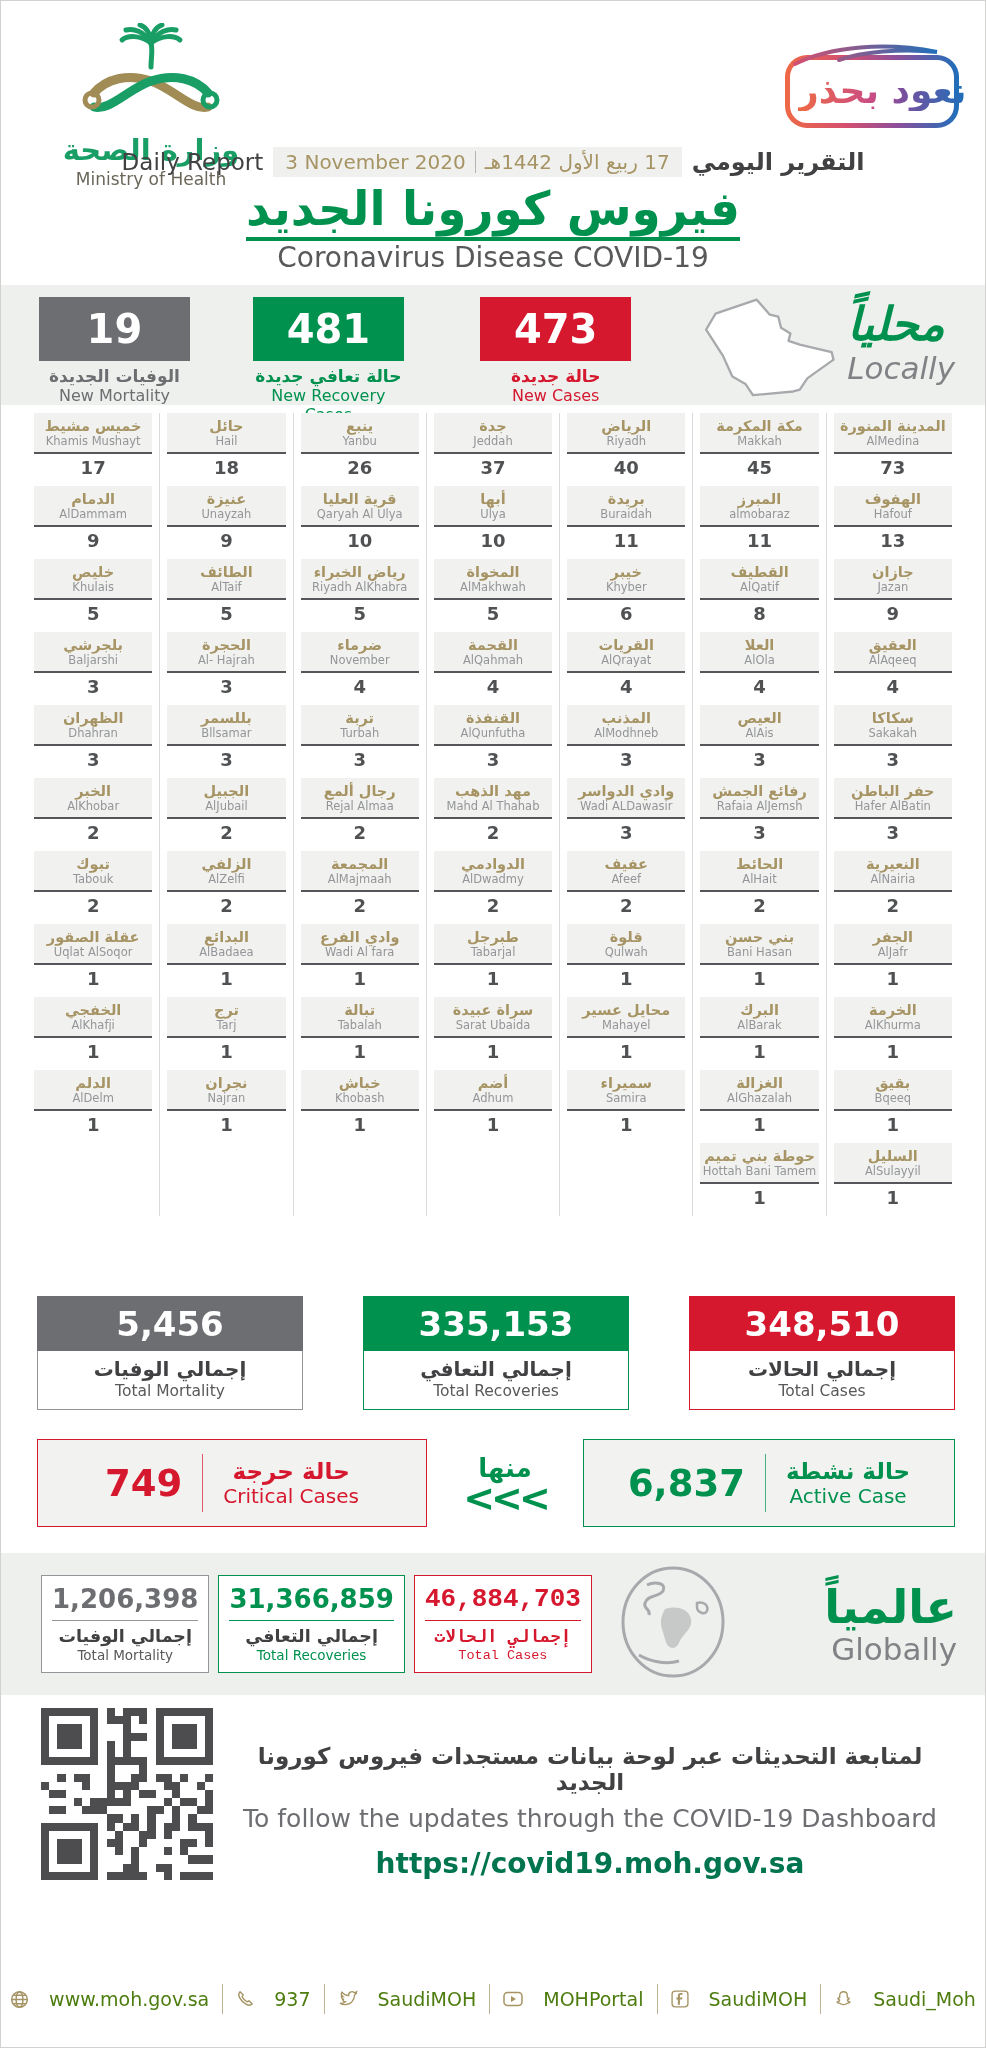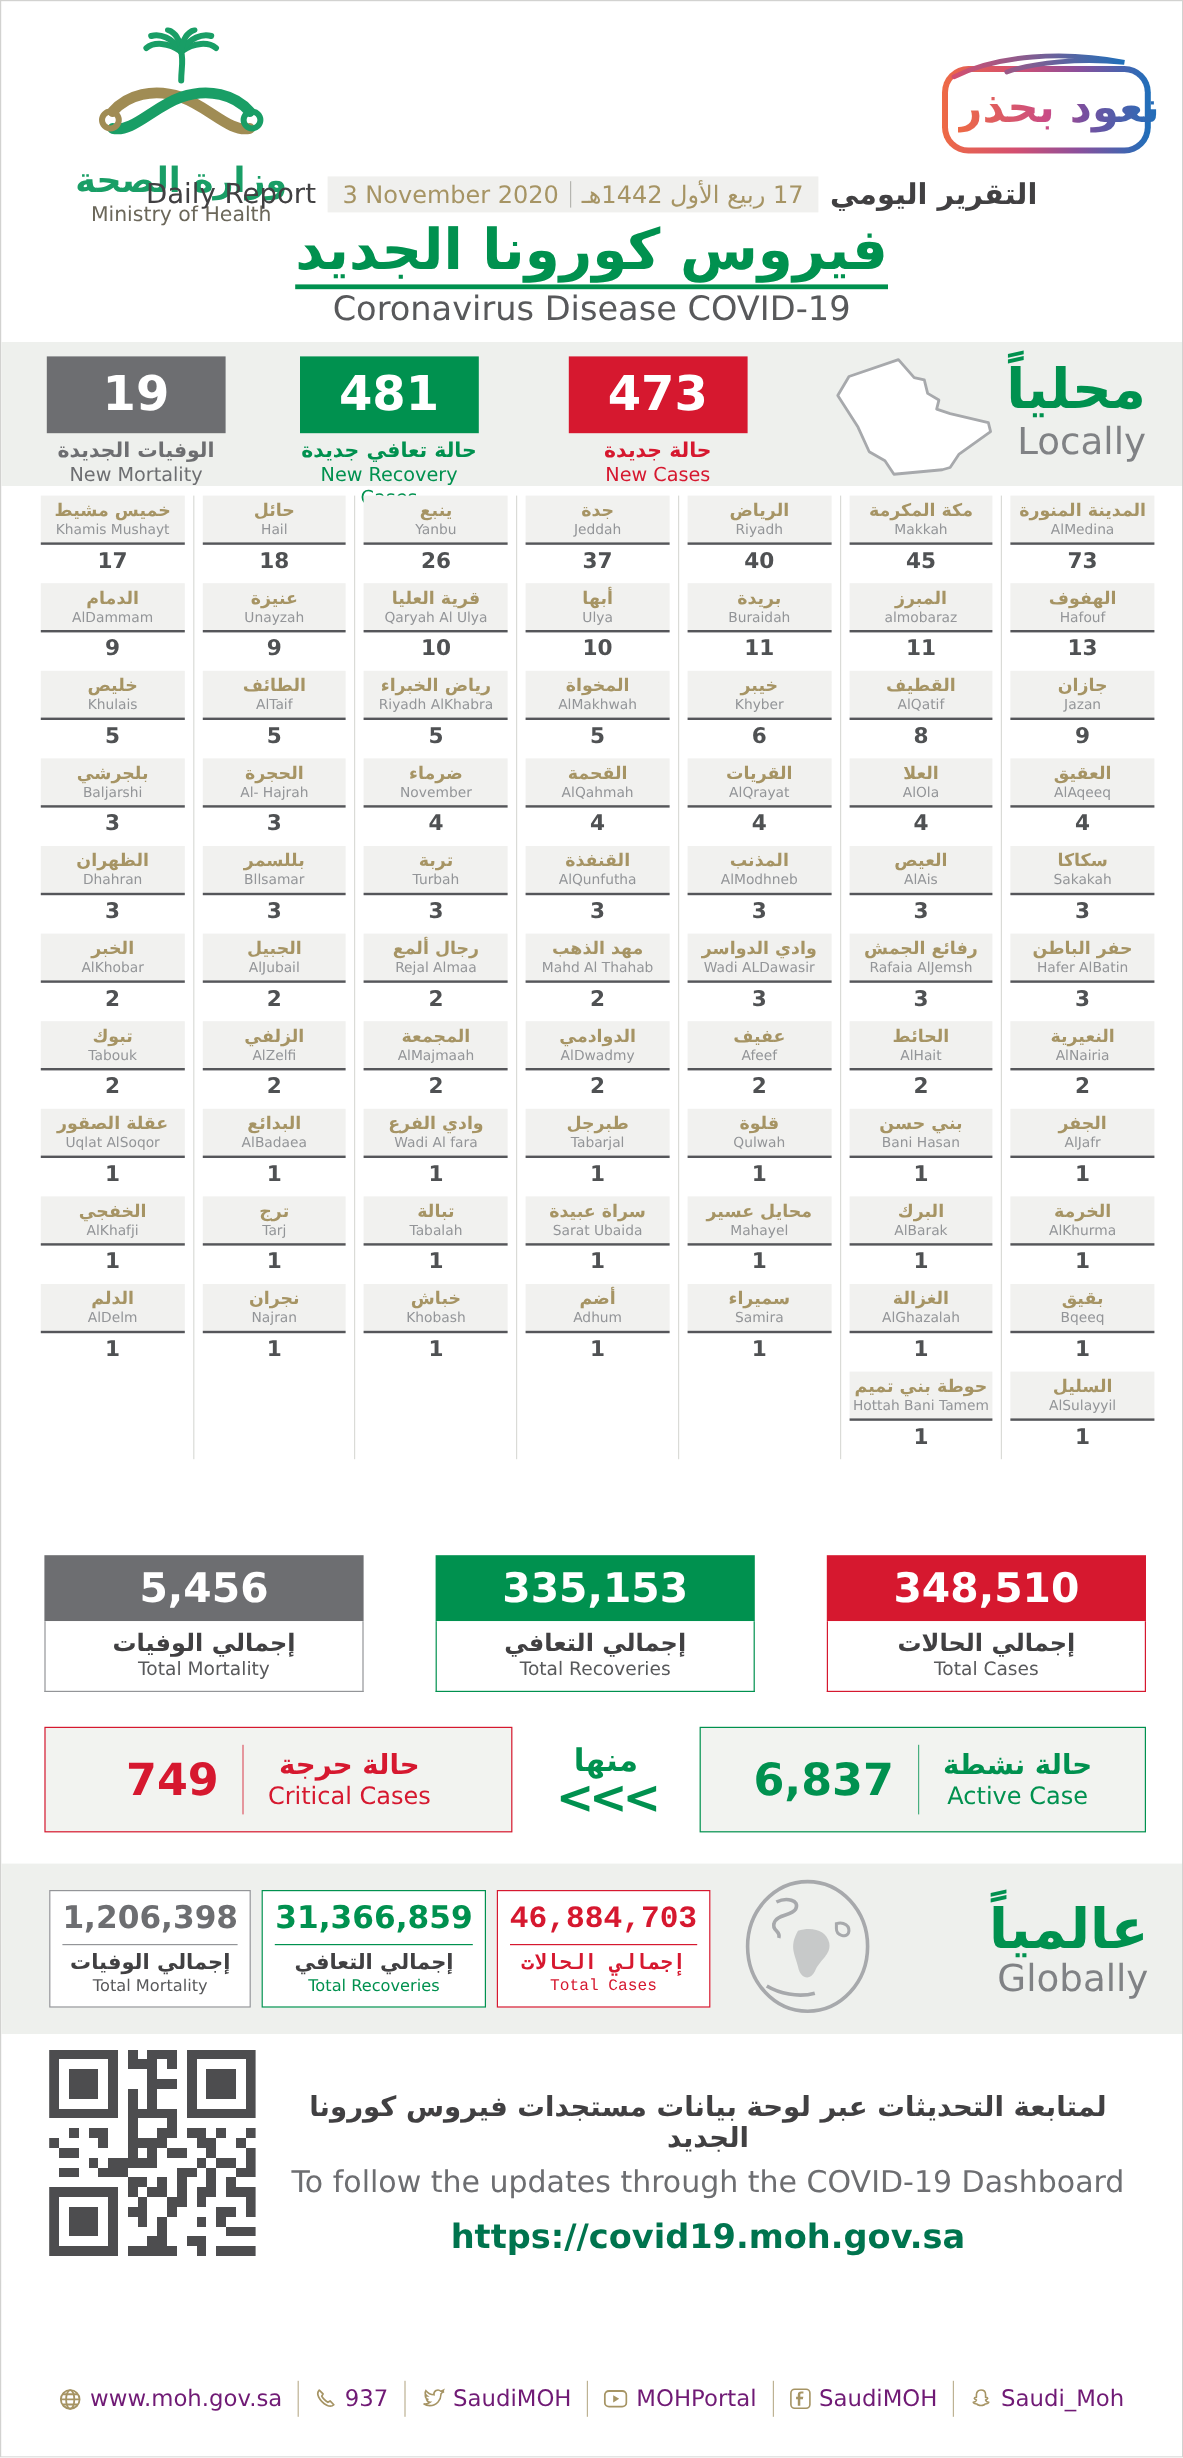--- a/index.html
+++ b/index.html
@@ -48,26 +48,26 @@
   .stat-box { height:64px; display:flex; align-items:center; justify-content:center;
               color:#fff; font-size:40px; font-weight:bold; }
   .stat-box.grey { background:#6d6e71; } .stat-box.green { background:#00914f; }
   .stat-box.red { background:#d6182f; }
   .stat-lab-ar { font-size:17px; font-weight:bold; margin-top:5px; }
   .stat-lab-en { font-size:16px; }
   .stat-block.grey-t { color:#6d6e71; } .stat-block.green-t { color:#00914f; }
   .stat-block.red-t { color:#d6182f; }
   .stat-gap1 { width:66px; } .stat-gap2 { width:80px; }
   .map-wrap { margin-left:56px; margin-top:-2px; }
-  .locally-head { margin-left:auto; text-align:right; line-height:1.12; margin-top:2px; }
+  .locally-head { margin-left:auto; text-align:left; line-height:1.12; margin-top:2px;font-style:italic; }
   .locally-head .ar { color:#00914f; font-size:46px; font-weight:bold; }
   .locally-head .en { color:#808285; font-size:31px; }
 
   
-  .city-table { position:absolute; top:412px; left:26px; right:16px; display:flex; }
+  .city-table { position:absolute; top:412px; left:26px; right:26px; display:flex; }
   .city-col { flex:1; padding:0 7px; }
   .city-col + .city-col { border-left:1px solid #dadbd7; }
   .city-cell { margin-bottom:6px; }
   .city-name { background:#f1f1ef; border-bottom:2px solid #55565a;
                text-align:center; padding:5px 1px 4px; }
   .city-ar { color:#a69464; font-size:14.5px; font-weight:bold; white-space:nowrap; }
   .city-en { color:#939598; font-size:11.5px; white-space:nowrap; }
   .city-count { text-align:center; color:#4f5153; font-size:18px; font-weight:bold;
                 padding:3px 0 2px; }
 
@@ -133,21 +133,21 @@
   .dash-url { display:inline-block; color:#00744e; font-size:28px; font-weight:bold;
               margin-top:14px; text-decoration:none; }
 
   
   .call-band { position:absolute; top:1878px; left:0; right:0; height:72px; background:#eef0ed;
                text-align:center; padding-top:9px; }
   .call-ar { color:#a08c54; font-size:22px; font-weight:bold; }
   .call-en { color:#939598; font-size:22px; margin-top:2px; }
   .footer { position:absolute; top:1950px; left:0; right:0; bottom:0;
             display:flex; align-items:center; justify-content:center; gap:13px; }
-  .f-item { display:flex; align-items:center; gap:7px; color:#701a75; font-size:19px;
+  .f-item { display:flex; align-items:center; gap:20px; color:#4d7c0f; font-size:19px;
             text-decoration:none; }
   .f-sep { width:1px; height:30px; background:#bdb293; }
   .f-icon svg { display:block; }
 </style>
 </head>
 <body>
 
 <div class="page">
 
   <div class="moh-logo">

